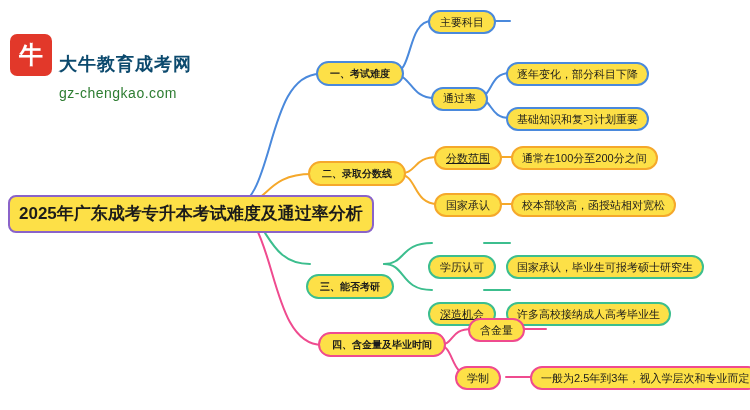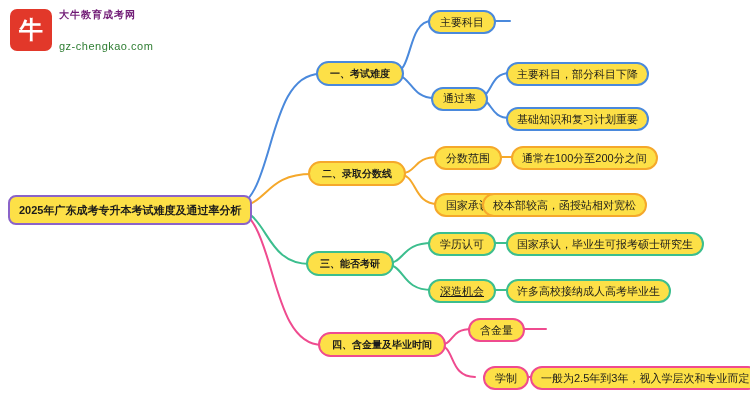--- a/index.html
+++ b/index.html
@@ -21,49 +21,49 @@
     color:#1b1b1b;
     white-space:nowrap;
     padding:3px 8px;
     font-size:11px;
     line-height:1.3;
     box-sizing:border-box;
     text-align:center;
   }
   .root{
     font-weight:bold;
-    font-size:11px;
+    font-size:17px;
     padding:6px 9px;
     border-color:#8A63C9;
     border-radius:8px;
   }
   .branch{
     font-weight:bold;
     font-size:10px;
     padding:4px 12px;
     border-radius:15px;
   }
   .sub{padding:3px 10px;}
   .leaf{padding:3px 9px;}
 
   .b1{border-color:#4A89DC;}
   .b2{border-color:#F5A82B;}
-  .b3{border-color:#3CBE8E;}
+  .b3{border-color:#3CBE8E;margin-top:23px;}
   .b4{border-color:#EF4B8F;}
 
   
   .logo{position:absolute;left:10px;top:8px;display:flex;align-items:center;gap:7px;}
   .logo-icon{
     width:42px;height:42px;border-radius:7px;
     background:#E2382A;color:#fff;
     display:flex;align-items:center;justify-content:center;
     font-size:24px;font-weight:bold;
   }
-  .logo-name{color:#701a75;font-weight:bold;font-size:10px;letter-spacing:1px;}
-  .logo-domain{color:#2E7D32;font-size:11px;margin-top:18px;letter-spacing:0.5px;}
+  .logo-name{color:#0c4a6e;font-weight:bold;font-size:18px;letter-spacing:1px;margin-top:44px;}
+  .logo-domain{color:#2E7D32;font-size:14px;margin-top:9px;letter-spacing:0.5px;}
 </style>
 </head>
 <body>
 
 <div id="canvas">
 
   <svg id="wires" width="750" height="410">
 
     <path d="M230,208 C276,208 264,74 320,74" stroke="#4A89DC"></path>
     <path d="M392,74 C414,74 406,21 432,21" stroke="#4A89DC"></path>
@@ -97,33 +97,33 @@
       <div class="logo-name">大牛教育成考网</div>
       <div class="logo-domain">gz-chengkao.com</div>
     </div>
   </div>
 
   <div class="node root" style="left:8px;top:195px;">2025年广东成考专升本考试难度及通过率分析</div>
 
   <div class="node branch b1" style="left:316px;top:61px;">一、考试难度</div>
   <div class="node sub b1" style="left:428px;top:10px;">主要科目</div>
   <div class="node sub b1" style="left:431px;top:87px;font-family:Liberation Mono, monospace;">通过率</div>
-  <div class="node leaf b1" style="left:506px;top:62px;">主要科目，部分科目下降</div>
+  <div class="node leaf b1" style="left:506px;top:62px;">逐年变化，部分科目下降</div>
   <div class="node leaf b1" style="left:506px;top:107px;">基础知识和复习计划重要</div>
 
   <div class="node branch b2" style="left:308px;top:161px;">二、录取分数线</div>
-  <div class="node sub b2" style="left:434px;top:146px;">分数范围</div>
+  <div class="node sub b2" style="left:434px;top:146px;text-decoration:underline;">分数范围</div>
   <div class="node leaf b2" style="left:511px;top:146px;">通常在100分至200分之间</div>
   <div class="node sub b2" style="left:434px;top:193px;">国家承认</div>
-  <div class="node leaf b2" style="left:482px;top:193px;">校本部较高，函授站相对宽松</div>
+  <div class="node leaf b2" style="left:511px;top:193px;">校本部较高，函授站相对宽松</div>
 
   <div class="node branch b3" style="left:306px;top:251px;">三、能否考研</div>
   <div class="node sub b3" style="left:428px;top:232px;">学历认可</div>
   <div class="node leaf b3" style="left:506px;top:232px;">国家承认，毕业生可报考硕士研究生</div>
   <div class="node sub b3" style="left:428px;top:279px;text-decoration:underline;">深造机会</div>
   <div class="node leaf b3" style="left:506px;top:279px;">许多高校接纳成人高考毕业生</div>
 
   <div class="node sub b4" style="left:468px;top:318px;">含金量</div>
   <div class="node branch b4" style="left:318px;top:332px;">四、含金量及毕业时间</div>
-  <div class="node sub b4" style="left:483px;top:366px;text-align:right;">学制</div>
+  <div class="node sub b4" style="left:455px;top:366px;text-align:right;">学制</div>
   <div class="node leaf b4" style="left:530px;top:366px;">一般为2.5年到3年，视入学层次和专业而定</div>
 
 </div>
 
 </body></html>

